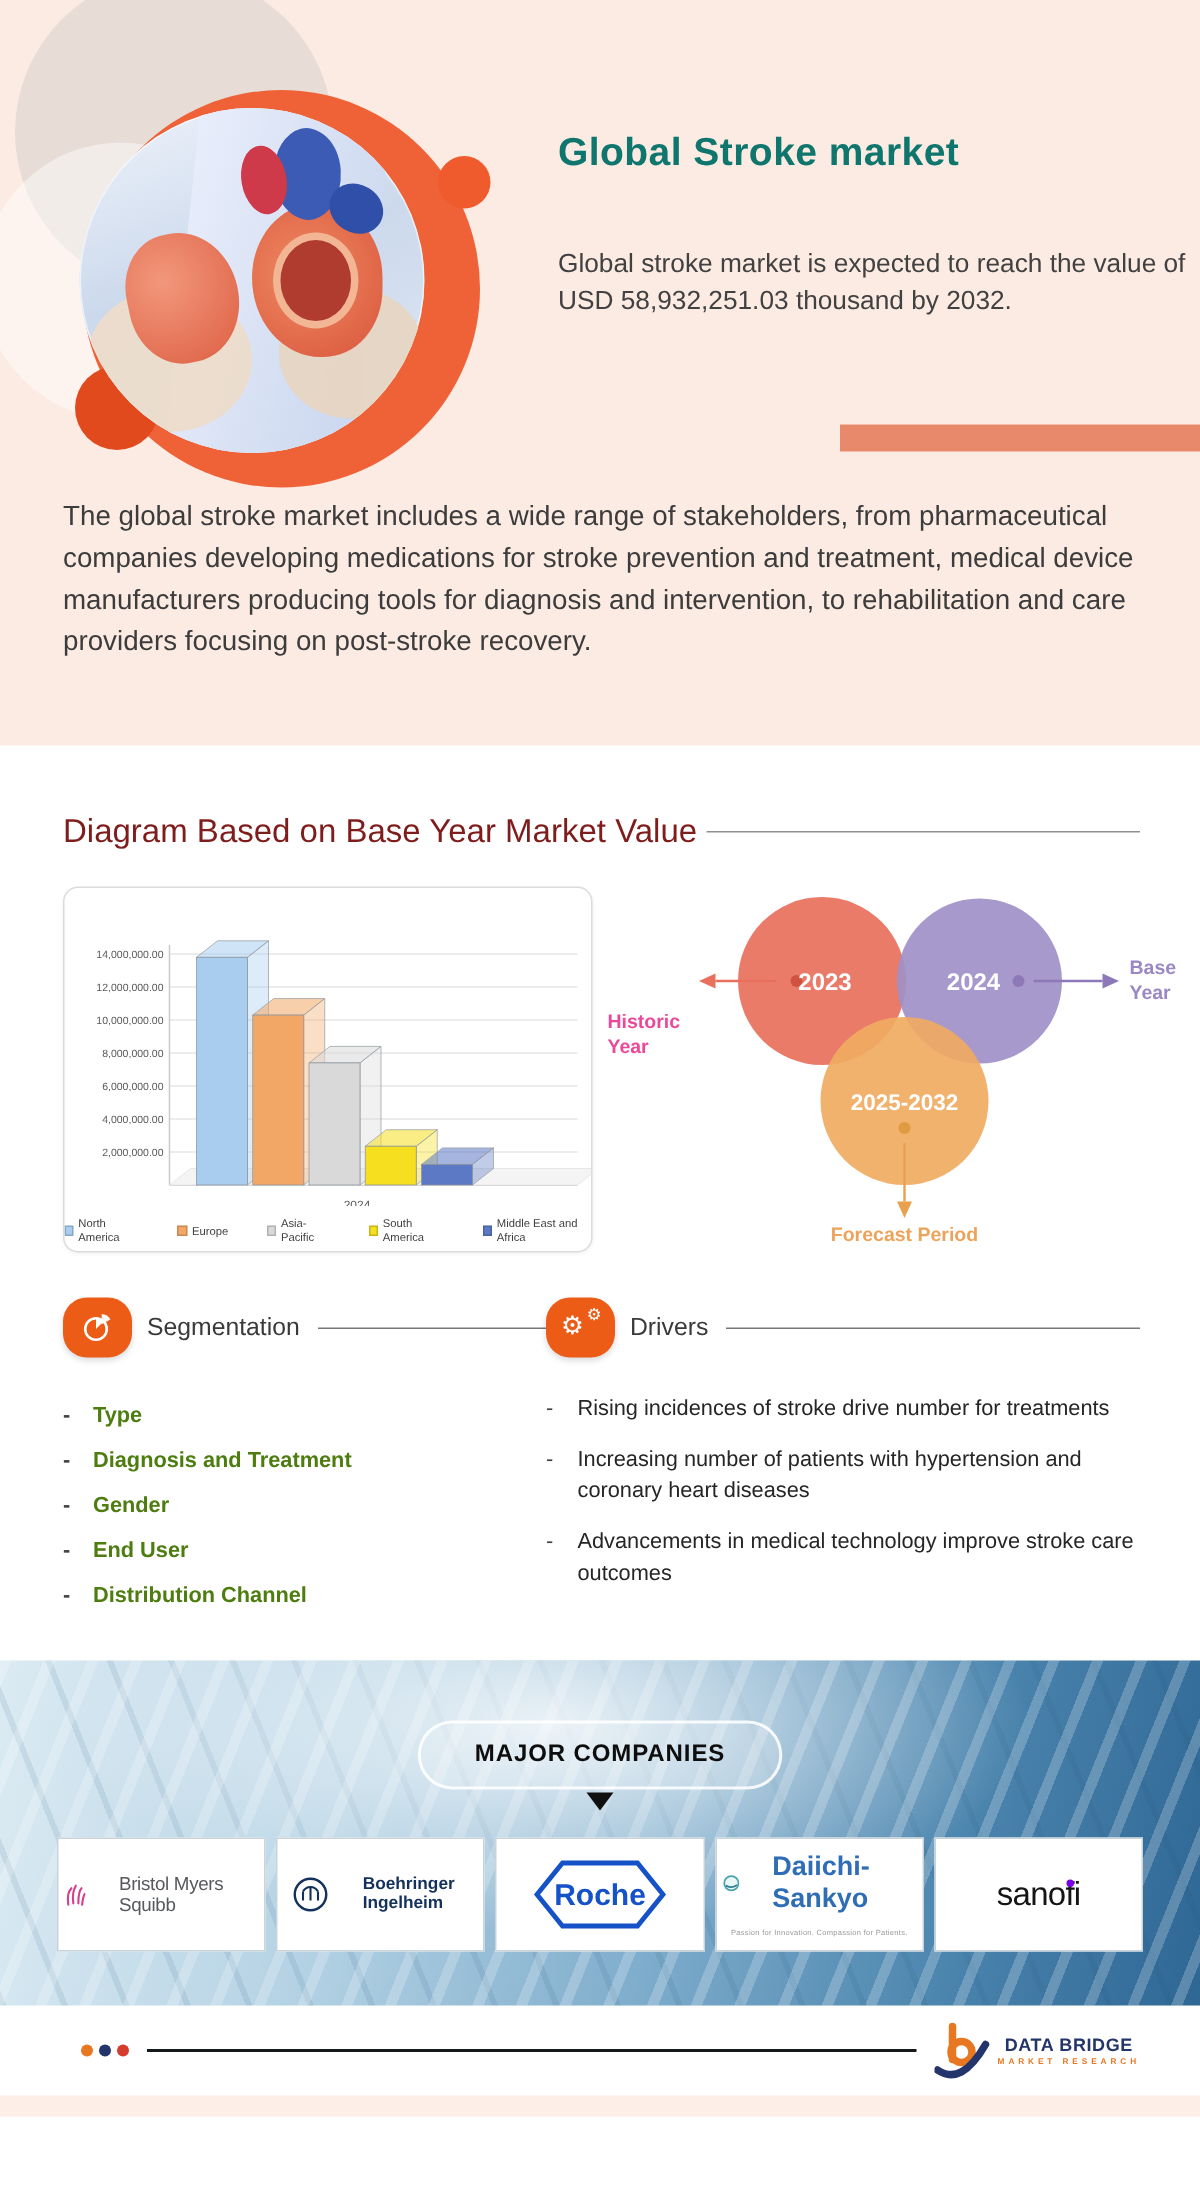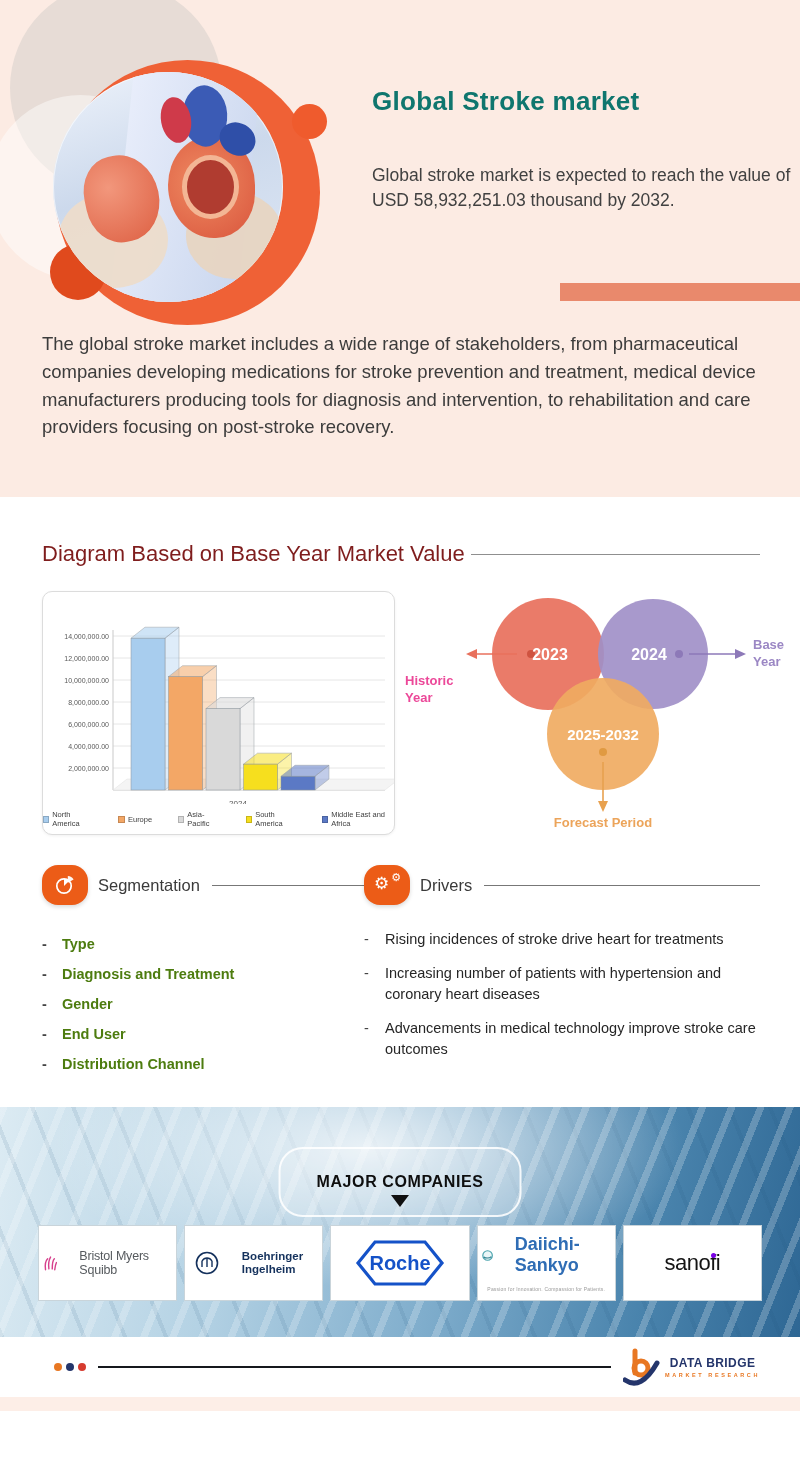--- a/index.html
+++ b/index.html
@@ -92,21 +92,21 @@
     position:relative; height:230px; margin-top:28px;
     background:
       radial-gradient(ellipse at 46% 18%, rgba(255,255,255,.8), rgba(255,255,255,0) 52%),
       repeating-linear-gradient(112deg, rgba(255,255,255,.22) 0 7px, rgba(255,255,255,0) 7px 27px),
       repeating-linear-gradient(68deg, rgba(30,80,120,.10) 0 4px, rgba(0,0,0,0) 4px 38px),
       linear-gradient(100deg,#dcebf3 0%,#b4d2e4 28%,#7fadcc 55%,#4a84ad 80%,#2e6794 100%);
     overflow:hidden;
   }
   .pill {
     position:absolute; left:50%; top:40px; transform:translateX(-50%);
-    padding:24px 36px; border:2px solid rgba(255,255,255,.85); border-radius:24px;
+    padding:12px 36px; border:2px solid rgba(255,255,255,.85); border-radius:24px;
     background:rgba(255,255,255,.18);
     font-size:16px; font-weight:700; color:#0e0e0e; letter-spacing:.6px; white-space:nowrap;
   }
   .tri { position:absolute; left:50%; top:88px; transform:translateX(-50%);
     width:0; height:0; border-left:9px solid transparent; border-right:9px solid transparent;
     border-top:12px solid #101010; }
   .cards { position:absolute; left:38px; right:38px; top:118px; display:flex; gap:7px; }
   .card {
     flex:1; height:76px; background:#fff; border:1px solid #c9d4da;
     display:flex; flex-direction:column; align-items:center; justify-content:center; gap:2px;
@@ -293,21 +293,21 @@
         <div class="gear-wrap">
             <span class="gear-big">⚙</span>
             <span class="gear-small">⚙</span>
           </div>
       </div>
       <div class="txt">Drivers</div>
       <div class="rule"></div>
     </div>
     <ul class="plain drv-list">
       <li>
-          <span>Rising incidences of stroke drive heart for treatments</span>
+          <span>Rising incidences of stroke drive number for treatments</span>
         </li>
       <li>
           <span>Increasing number of patients with hypertension and coronary heart diseases</span>
         </li>
       <li>
           <span>Advancements in medical technology improve stroke care outcomes</span>
         </li>
     </ul>
   </div>
 </div>

